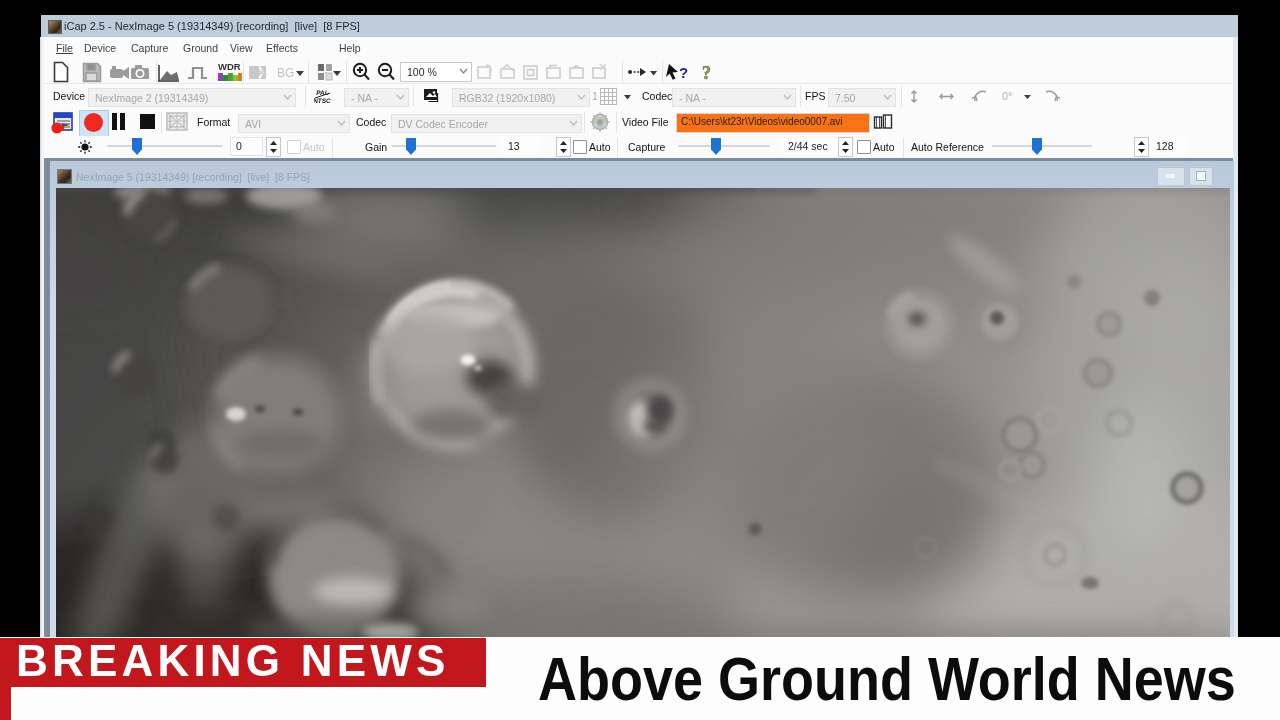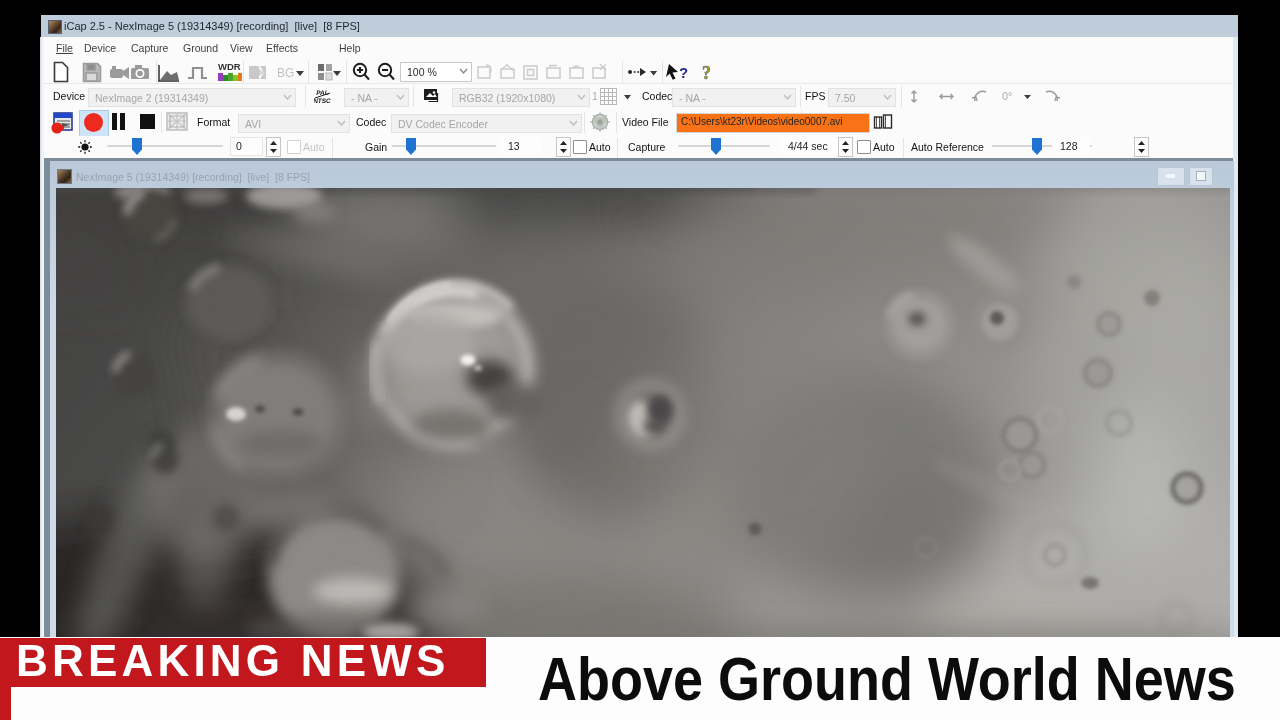--- a/index.html
+++ b/index.html
@@ -316,33 +316,33 @@
         <path d="M6.5 3L10 7H3z" fill="#222"></path>
         <path d="M6.5 15L10 11H3z" fill="#222"></path>
       </svg></div>
   <div class="cb" style="left:573px;top:4px;"></div>
   <span class="lbl" style="left:589px;top:5px;">Auto</span>
   <div class="vsep" style="left:617px;top:2px;height:20px;"></div>
   <span class="lbl" style="left:628px;top:5px;">Capture</span>
   <div class="track" style="left:678px;top:9px;width:92px;"></div>
   <div class="thumb" style="left:711px;top:2px;"></div>
   <div class="valbox" style="left:780px;top:1px;width:56px;height:17px;border-color:#fdfdfd;">
-      <span style="position:absolute;left:7px;top:2px;">4/44 sec</span>
+      <span style="position:absolute;left:7px;top:2px;">2/44 sec</span>
     </div>
   <div class="spin" style="left:838px;top:1px;"><svg width="13" height="18" viewBox="0 0 13 18">
         <path d="M6.5 3L10 7H3z" fill="#222"></path>
         <path d="M6.5 15L10 11H3z" fill="#222"></path>
       </svg></div>
   <div class="cb" style="left:857px;top:4px;"></div>
   <span class="lbl" style="left:873px;top:5px;">Auto</span>
   <div class="vsep" style="left:903px;top:2px;height:20px;"></div>
   <span class="lbl" style="left:911px;top:5px;">Auto Reference</span>
   <div class="track" style="left:992px;top:9px;width:100px;"></div>
   <div class="thumb" style="left:1032px;top:2px;"></div>
-  <div class="valbox" style="left:1052px;top:1px;width:36px;height:17px;border-color:#fdfdfd;">
+  <div class="valbox" style="left:1148px;top:1px;width:36px;height:17px;border-color:#fdfdfd;">
       <span style="position:absolute;left:7px;top:2px;">128</span>
     </div>
   <div class="spin" style="left:1134px;top:1px;"><svg width="13" height="18" viewBox="0 0 13 18">
         <path d="M6.5 3L10 7H3z" fill="#222"></path>
         <path d="M6.5 15L10 11H3z" fill="#222"></path>
       </svg></div>
 </div>
 
 <div class="abs" style="left:44px;top:158px;width:1189px;height:479px;background:#7e8c99;"></div>
 <div class="abs" style="left:50px;top:161px;width:1184px;height:476px;background:linear-gradient(180deg,#b9c9d9 0,#ccd9e6 30%,#cedbe8 100%);"></div>

